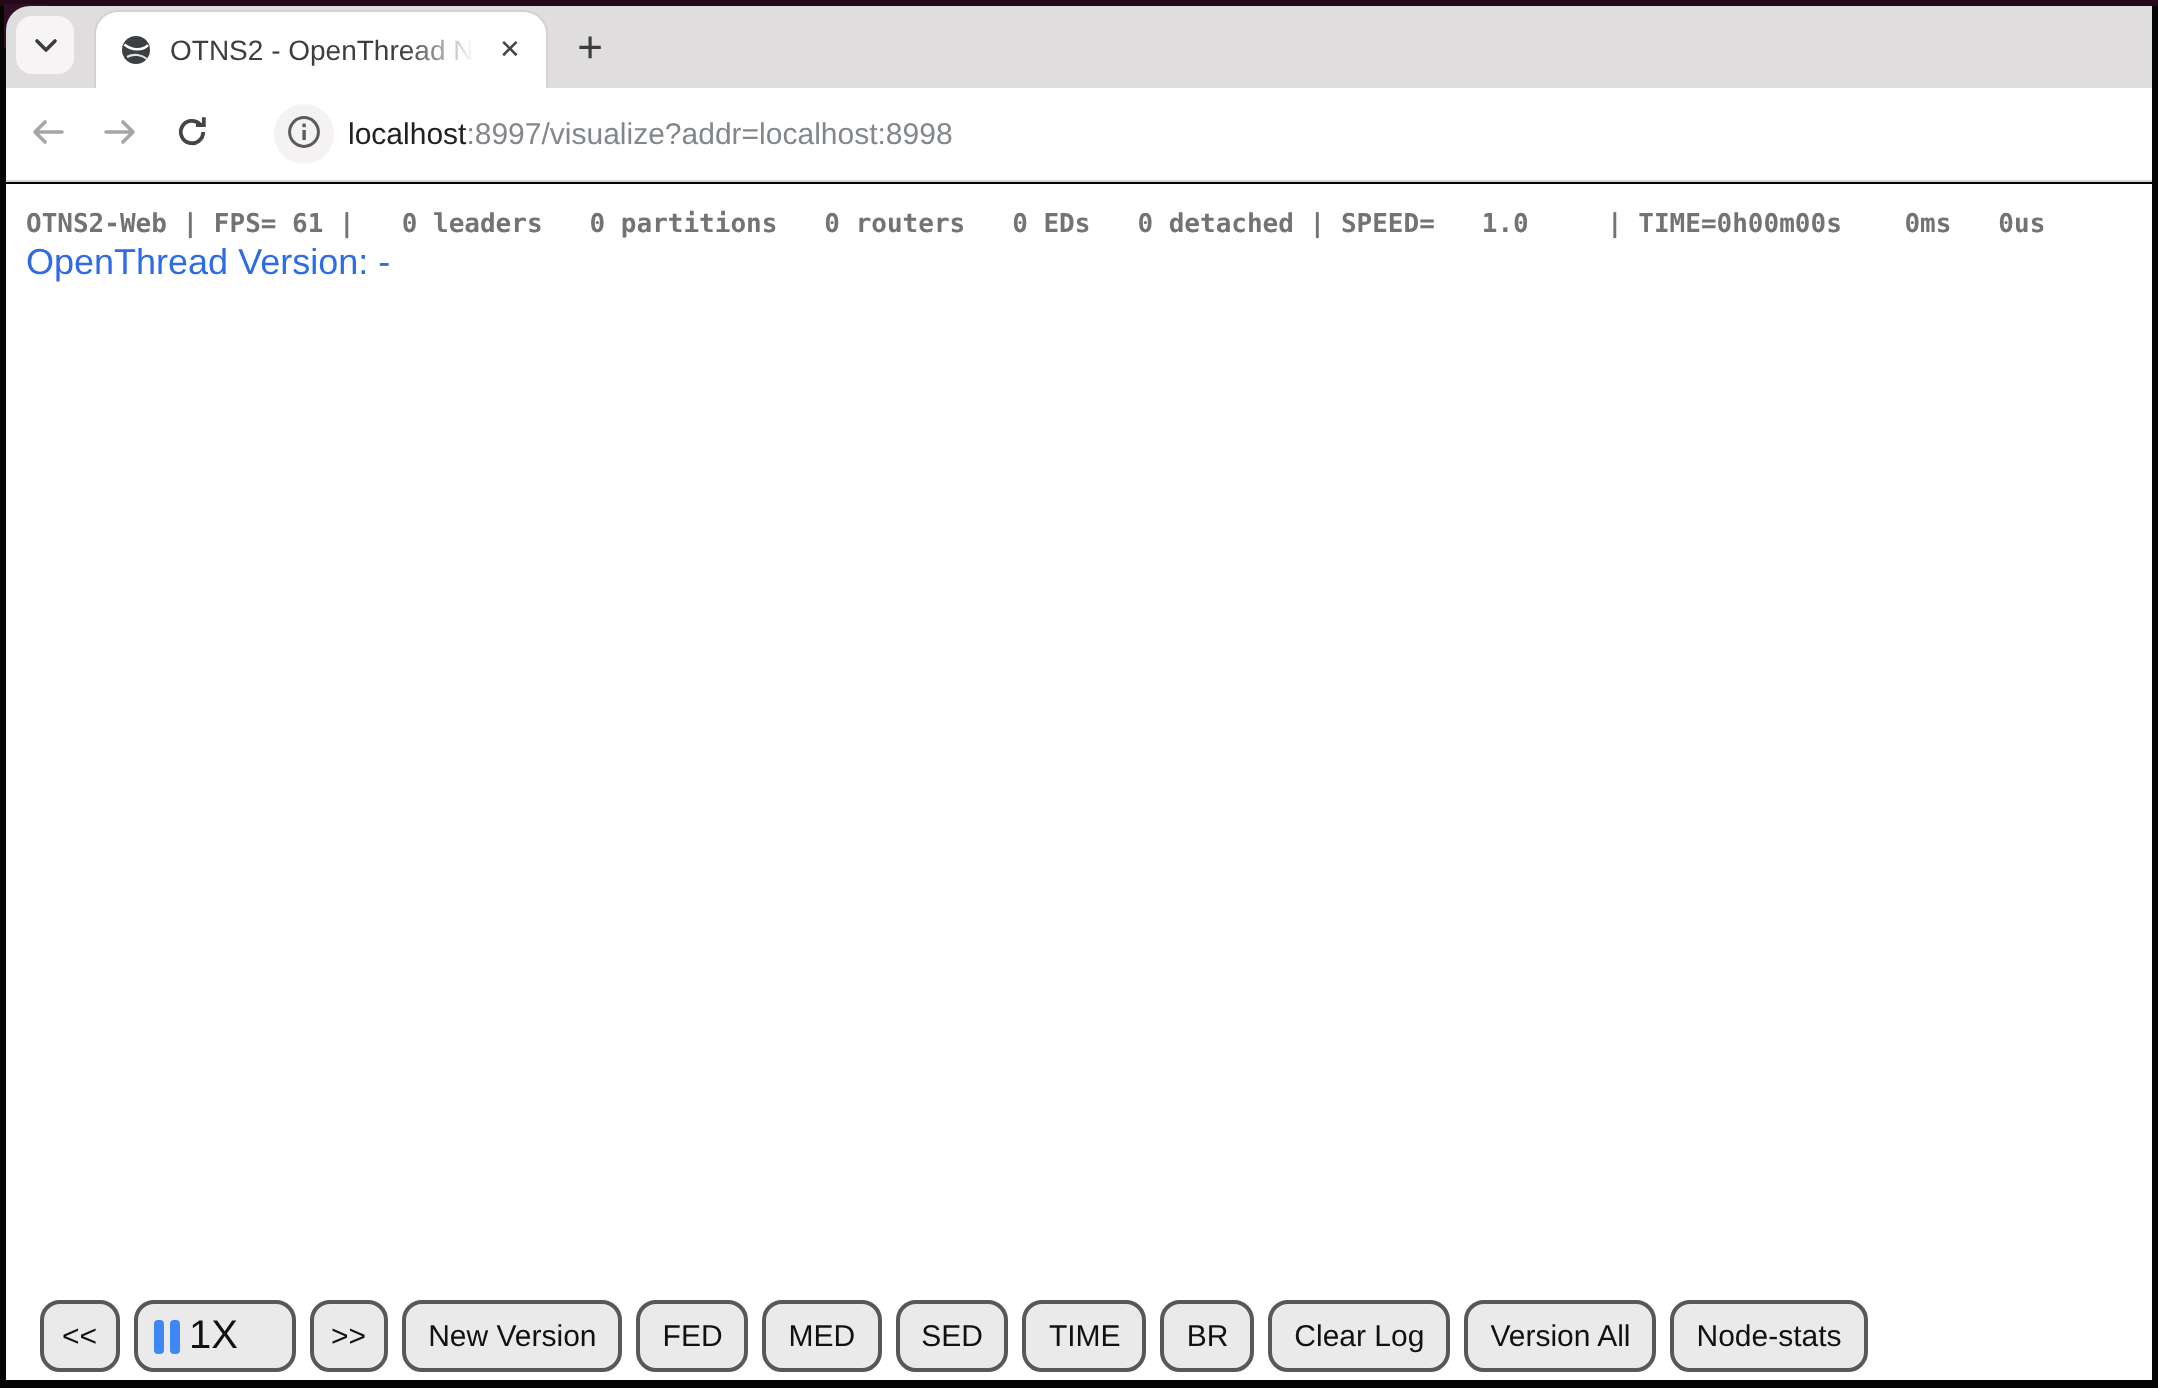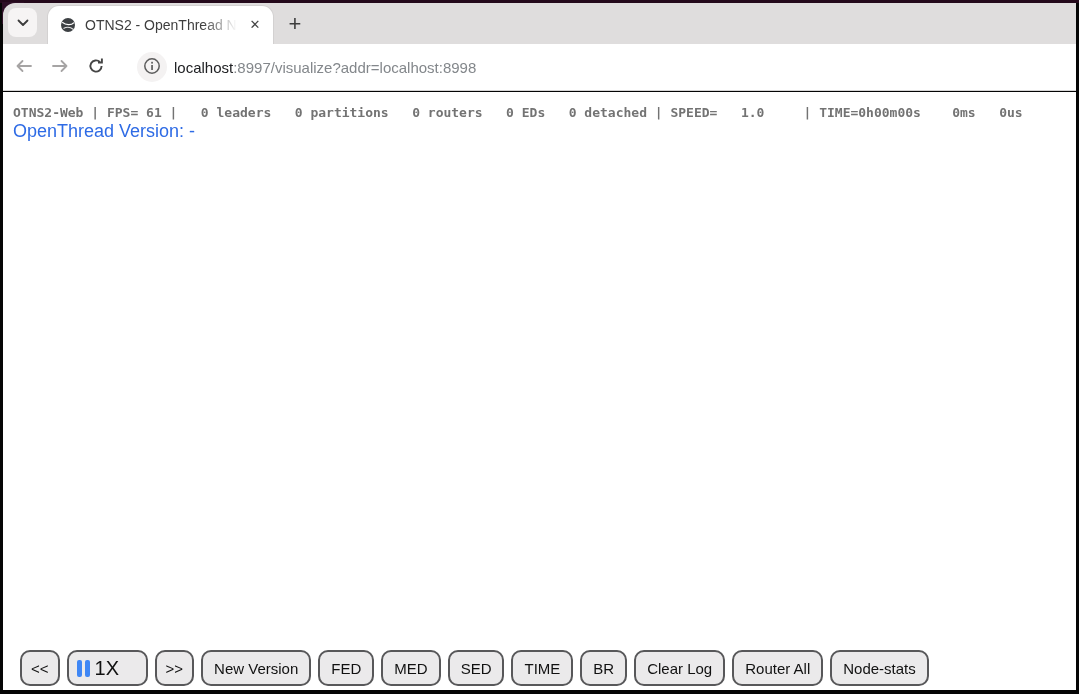--- a/index.html
+++ b/index.html
@@ -204,21 +204,21 @@
       </button>
 
       <button class="abtn small">&gt;&gt;</button>
       <button class="abtn">New Version</button>
       <button class="abtn">FED</button>
       <button class="abtn">MED</button>
       <button class="abtn">SED</button>
       <button class="abtn">TIME</button>
       <button class="abtn">BR</button>
       <button class="abtn">Clear Log</button>
-      <button class="abtn">Router All</button>
+      <button class="abtn">Version All</button>
 
 
       <button class="abtn">
         <span>Node-stats</span>
 
       </button>
     </div>
   </div>
 
 </div>

